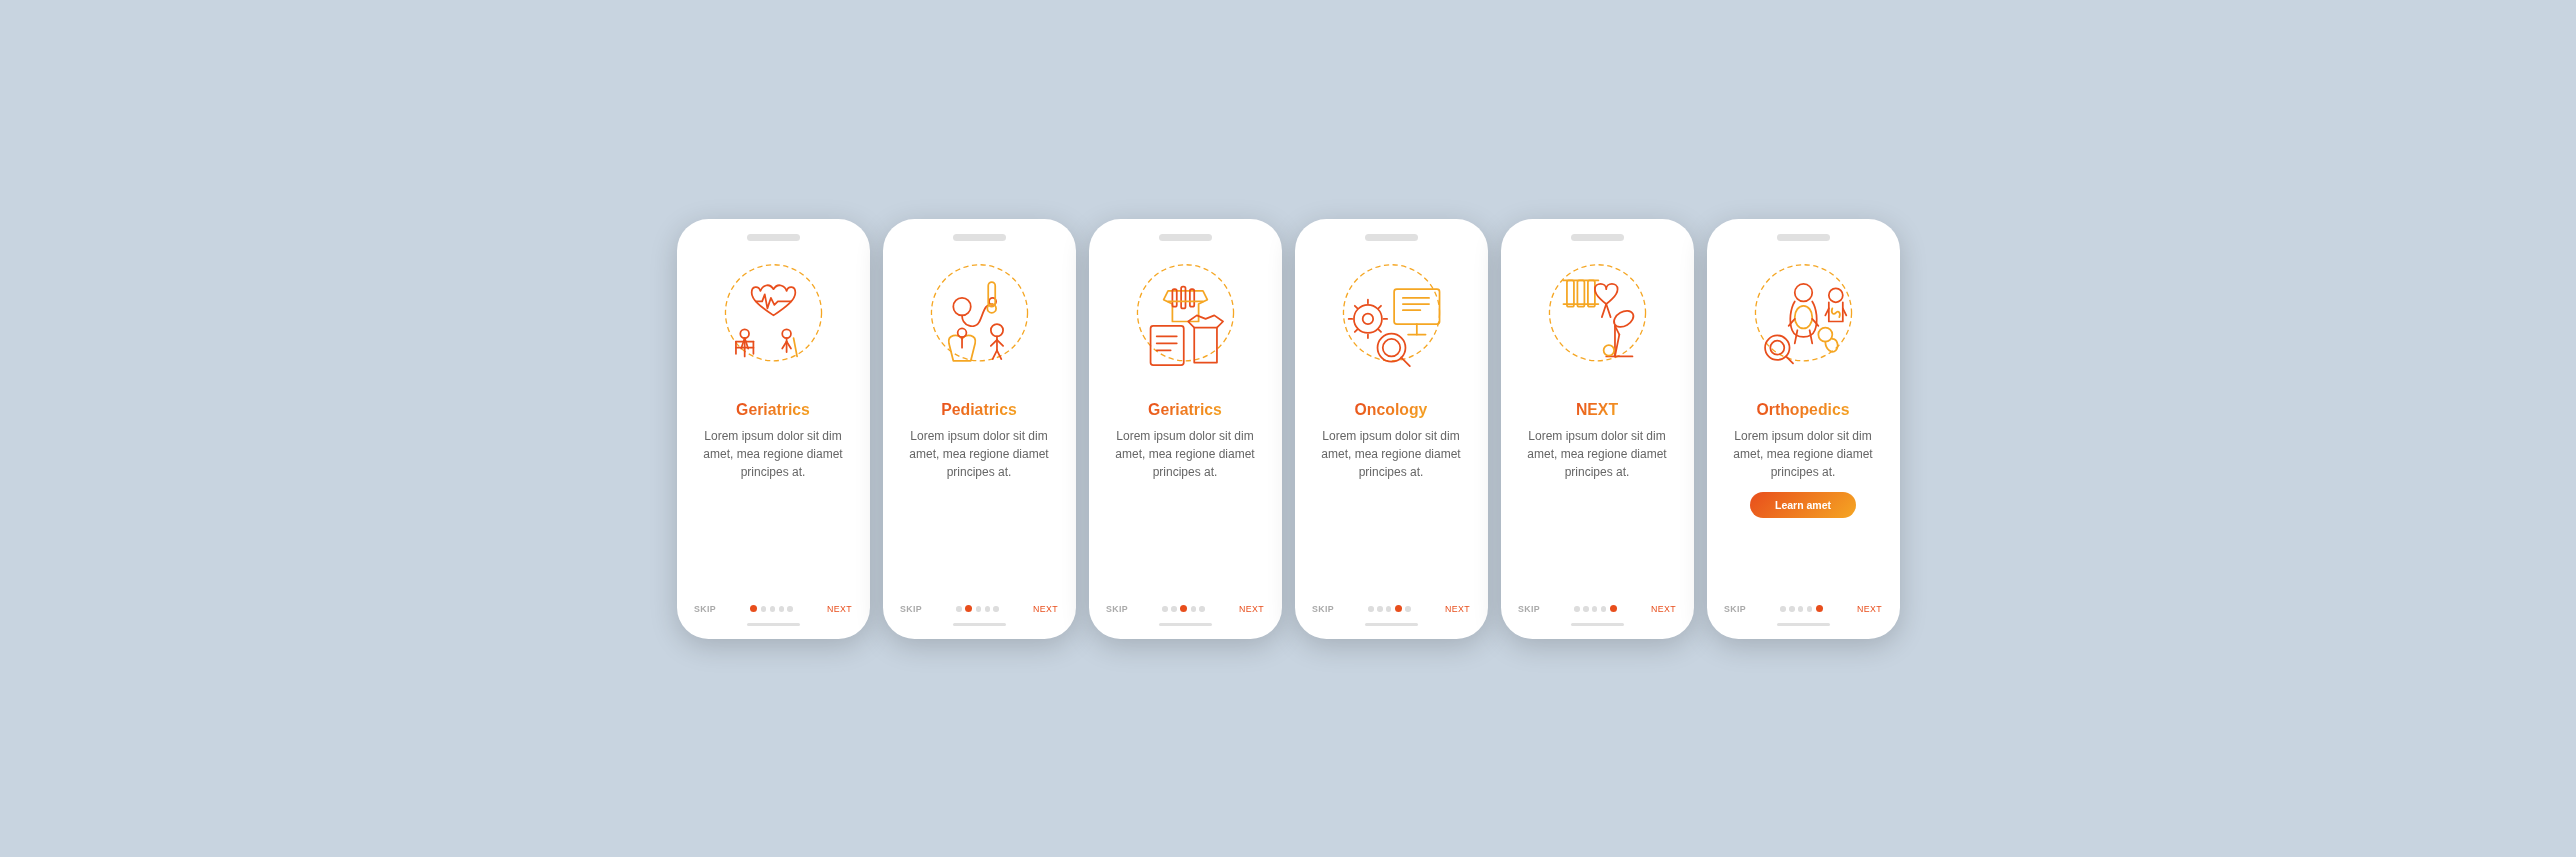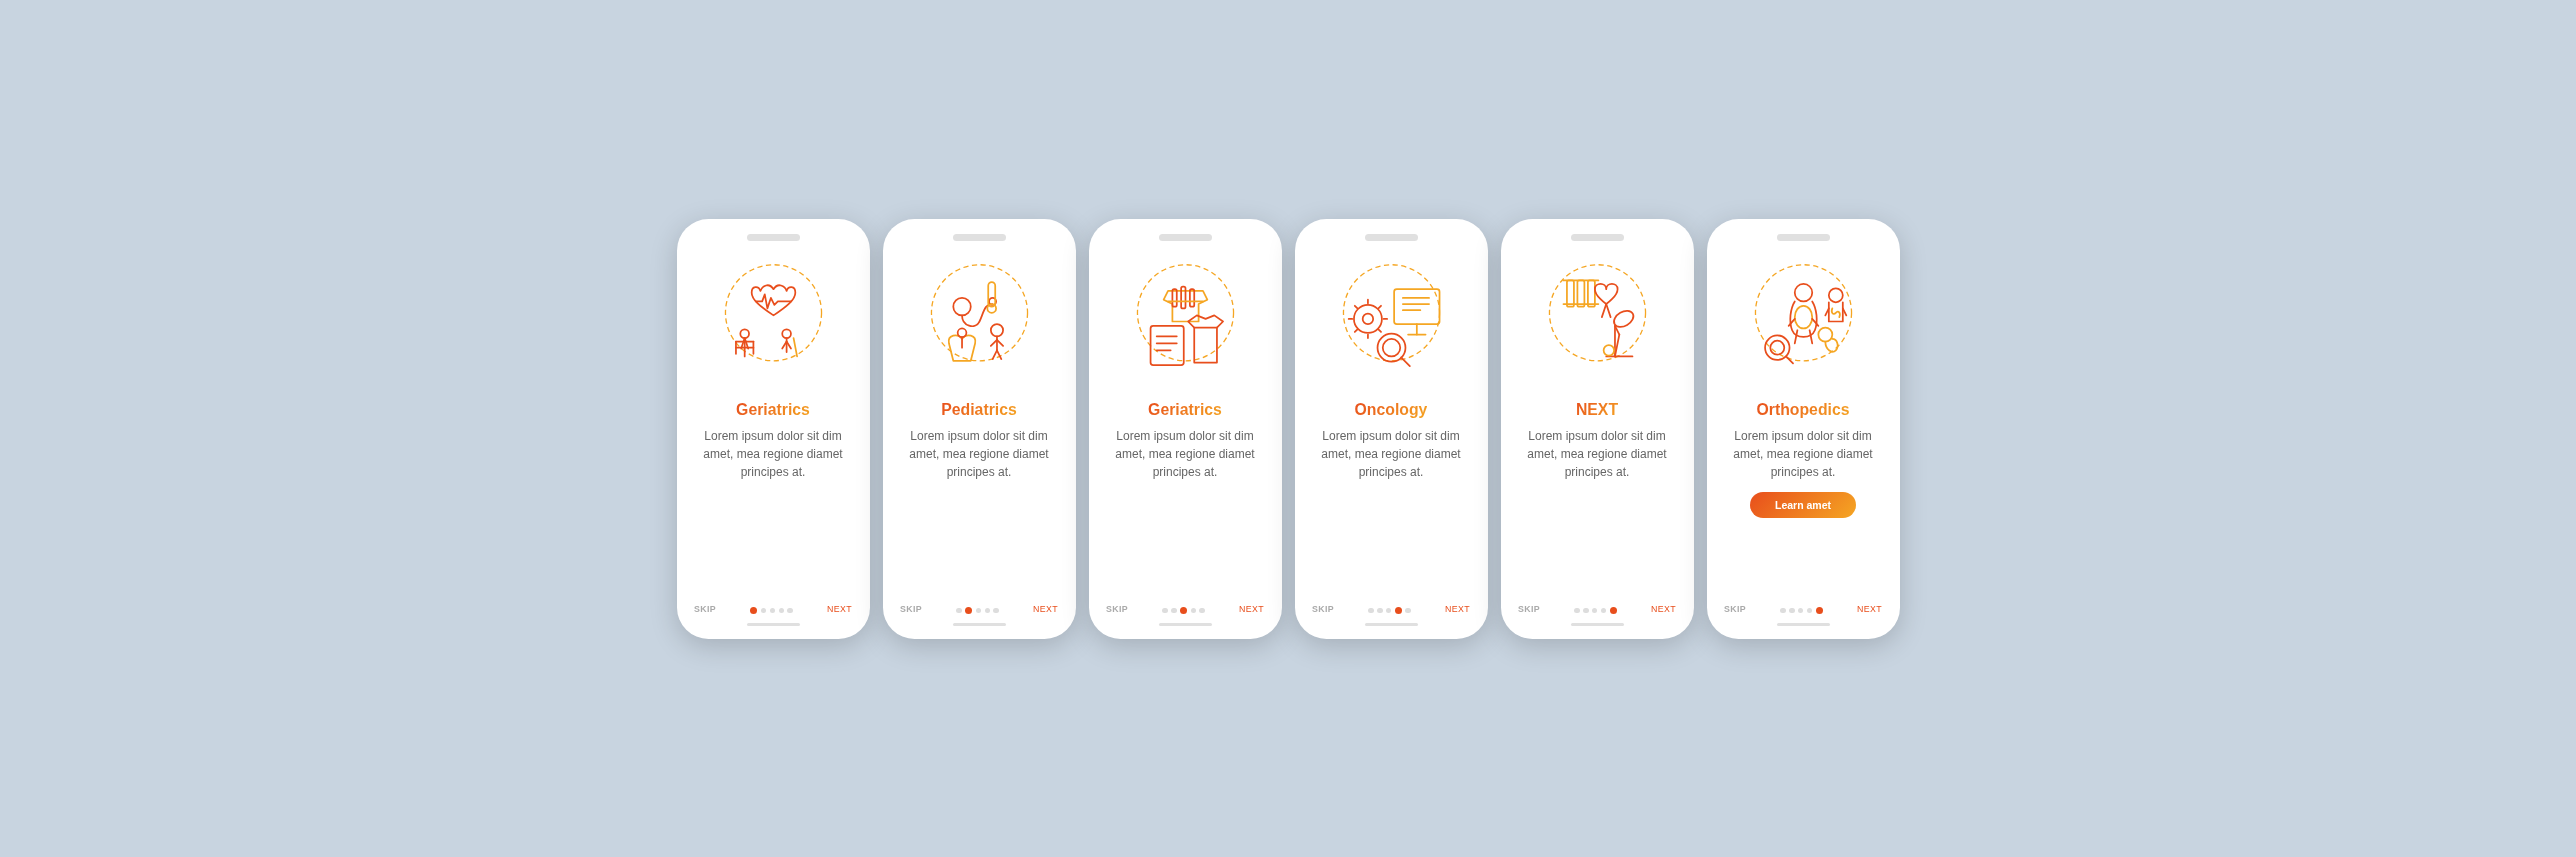--- a/index.html
+++ b/index.html
@@ -83,21 +83,21 @@
       border-radius: 17.5px;
       padding: 7px 24.5px;
       font-size: 10.5px;
       font-weight: 600;
       cursor: pointer;
       margin-bottom: 10.5px;
     }
 
     .phone-footer {
       display: flex;
-      align-items: flex-end;
+      align-items: center;
       justify-content: space-between;
       width: 100%;
       padding: 0 3.5px;
       margin-top: auto;
     }
 
     .skip-label {
       font-size: 8.8px;
       color: #aaa;
       font-weight: 600;

